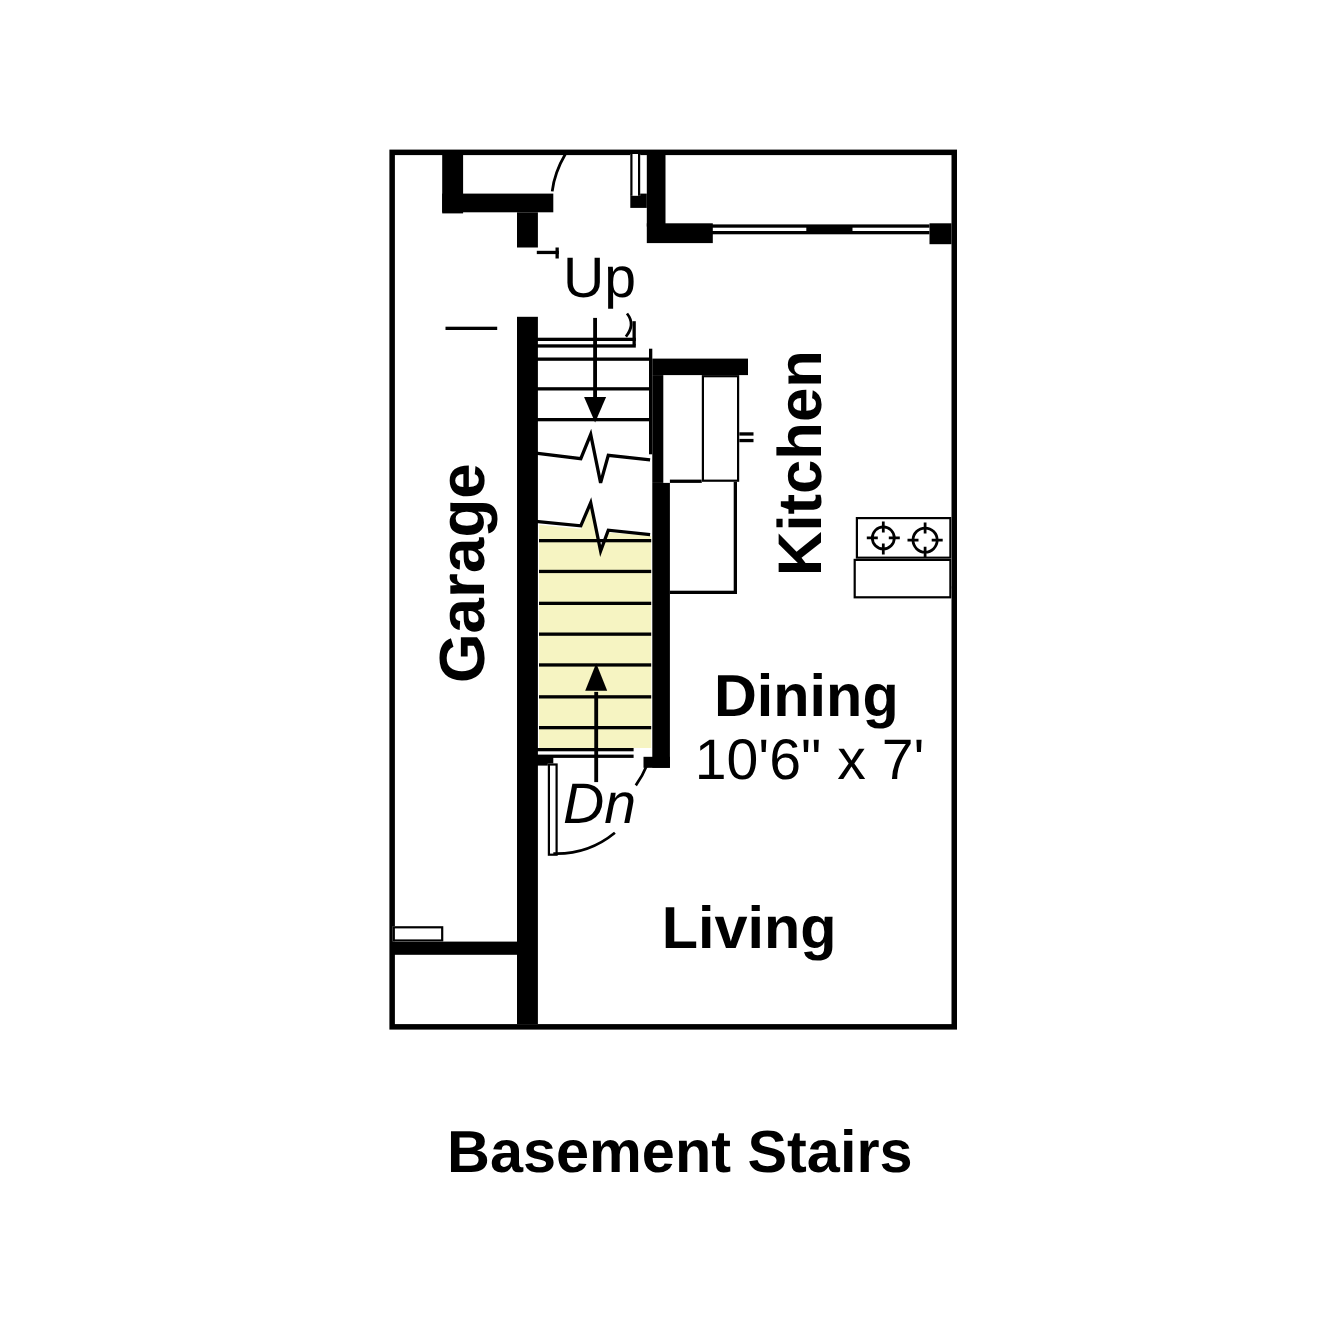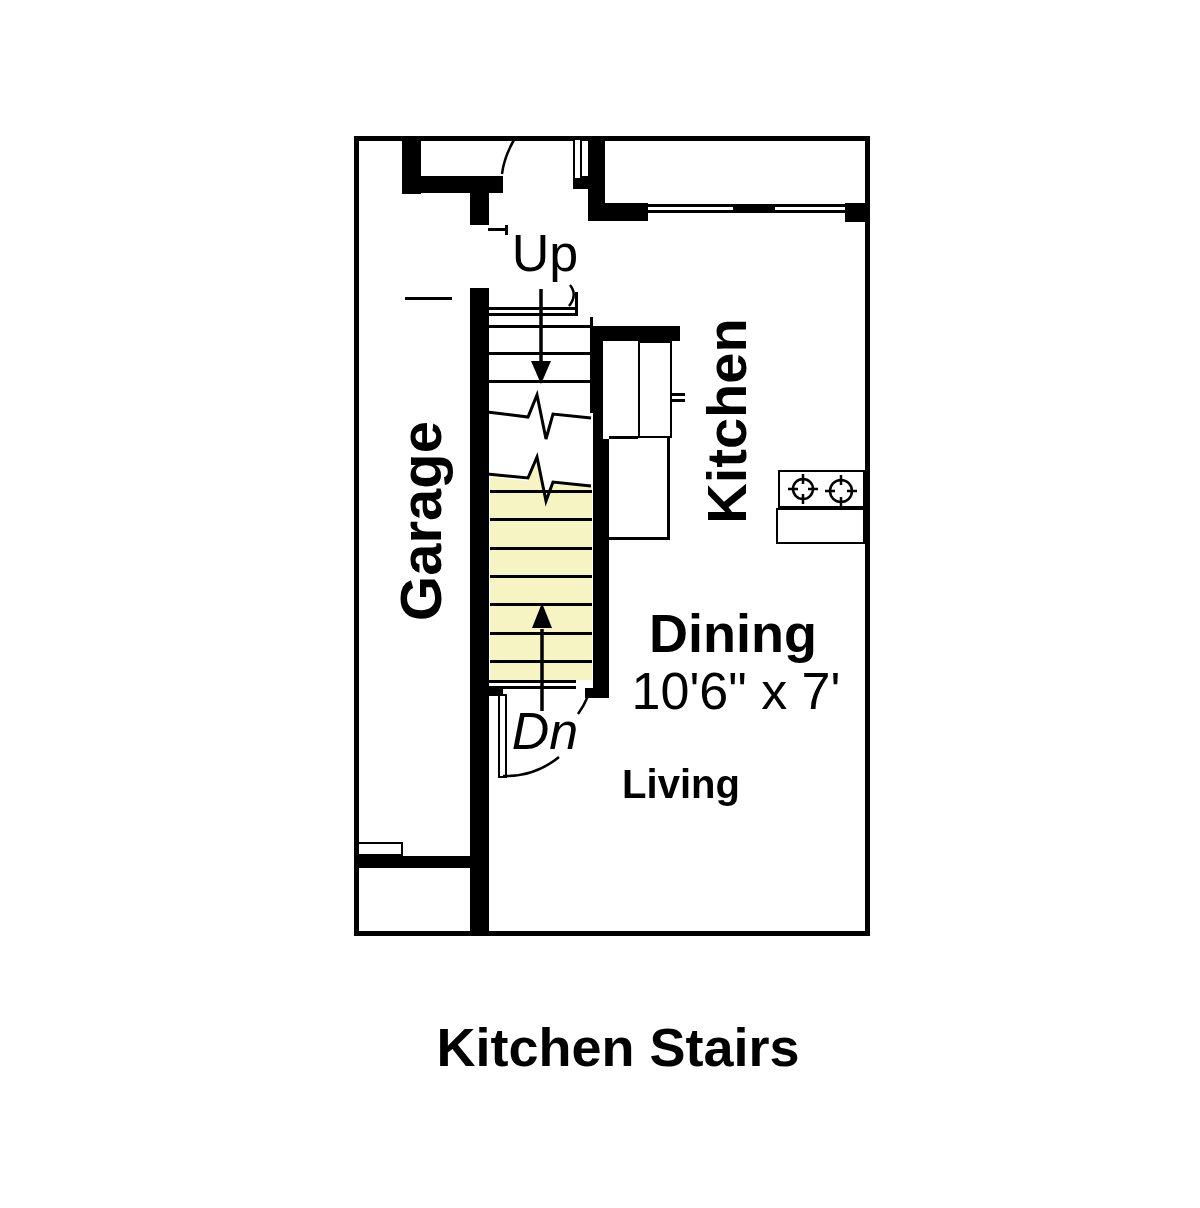--- a/index.html
+++ b/index.html
@@ -105,16 +105,16 @@
       <path d="M841,475 V485 M841,497 V507 M825,491 H835 M847,491 H857"></path>
     </g>
   </svg>
 
   <div class="lbl" style="left:545px;top:253px;font-size:52px;">Up</div>
   <div class="lbl" style="left:545px;top:731px;font-size:52px;font-style:italic;">Dn</div>
   <div class="lbl b rot" style="left:421px;top:521px;font-size:58px;">Garage</div>
   <div class="lbl b rot" style="left:727px;top:421px;font-size:56px;">Kitchen</div>
   <div class="lbl b" style="left:733px;top:633px;font-size:54px;text-align:center;">Dining</div>
   <div class="lbl" style="left:736px;top:691px;font-size:52px;">10'6" x 7'</div>
-  <div class="lbl b" style="left:681px;top:784px;font-size:40px;">Living</div>
-  <div class="lbl b" style="left:618px;top:1047px;font-size:54px;">Kitchen Stairs</div>
+  <div class="lbl b" style="left:681px;top:844px;font-size:54px;">Living</div>
+  <div class="lbl b" style="left:618px;top:1047px;font-size:54px;">Basement Stairs</div>
 
 </div>
 
 </body></html>

